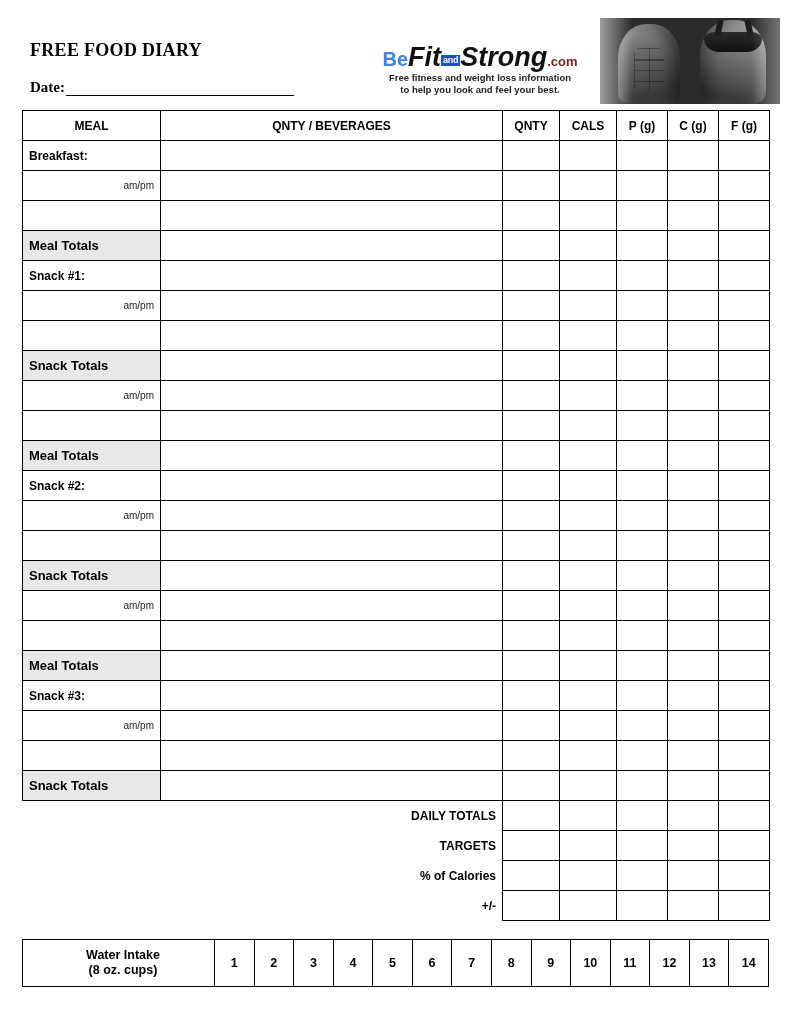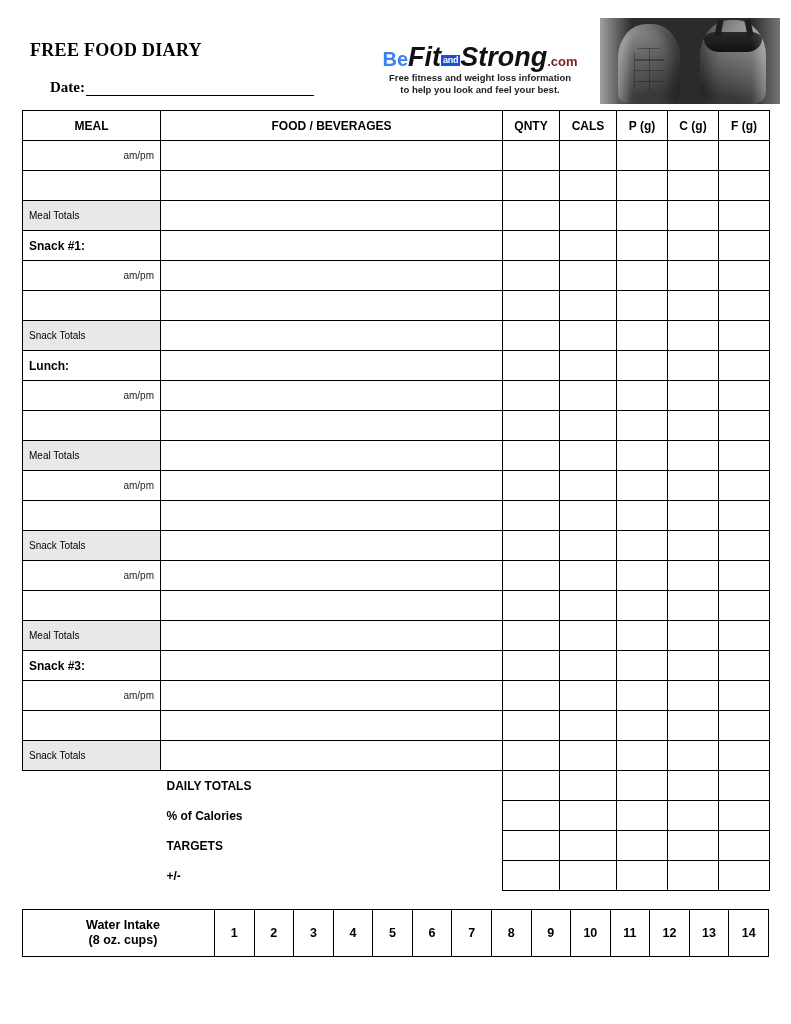--- a/index.html
+++ b/index.html
@@ -43,21 +43,20 @@
   }
   .date-row {
     margin-top: 18px;
     display: flex;
     align-items: flex-end;
     font-family: "Liberation Serif", serif;
   }
   .date-label {
     font-size: 15px;
     font-weight: bold;
-    margin-left: 20px;
   }
   .date-line {
     width: 228px;
     border-bottom: 1.4px solid #000;
     height: 14px;
     margin-left: 1px;
   }
 
   .header-mid {
     flex: 0 0 240px;
@@ -184,27 +183,28 @@
     font-size: 12px;
   }
   .ampm {
     text-align: right;
     font-size: 10px;
     color: #222;
     padding-right: 6px;
   }
   .totals-row td { background: #e8e8e8; }
   .totals-label {
-    font-size: 10px;
+    font-size: 13px;
     background: #e8e8e8 !important;
+    font-weight: bold;
   }
   .blank-cell { }
 
   .summary-label {
-    text-align: left;
+    text-align: right;
     font-weight: bold;
     font-size: 12px;
     border-left: none !important;
     border-top: none !important;
     border-bottom: none !important;
     border-right: 1px solid #000 !important;
     background: #fff;
   }
   .no-border {
     border: none !important;
@@ -279,30 +279,39 @@
         <col class="col-food">
         <col class="col-qnty">
       <col class="col-cals">
         <col class="col-p">
         <col class="col-c">
         <col class="col-f">
     </colgroup>
     <thead>
       <tr>
         <th>MEAL</th>
-        <th>FOOD / BEVERAGES</th>
+        <th>QNTY / BEVERAGES</th>
         <th>QNTY</th>
         <th>CALS</th>
         <th>P (g)</th>
         <th>C (g)</th>
         <th>F (g)</th>
       </tr>
     </thead>
     <tbody id="diary-body">
         <tr>
+          <td class="meal-head">Breakfast:</td>
+          <td class="blank-cell"></td>
+          <td class="blank-cell"></td>
+          <td class="blank-cell"></td>
+          <td class="blank-cell"></td>
+          <td class="blank-cell"></td>
+          <td class="blank-cell"></td>
+        </tr>
+        <tr>
           <td class="ampm">am/pm</td>
           <td class="blank-cell"></td>
           <td class="blank-cell"></td>
           <td class="blank-cell"></td>
           <td class="blank-cell"></td>
           <td class="blank-cell"></td>
           <td class="blank-cell"></td>
         </tr>
         <tr>
           <td class="blank-cell"></td>
@@ -352,29 +361,20 @@
         <tr class="totals-row">
           <td class="totals-label">Snack Totals</td>
           <td></td>
           <td></td>
           <td></td>
           <td></td>
           <td></td>
           <td></td>
         </tr>
         <tr>
-          <td class="meal-head">Lunch:</td>
-          <td class="blank-cell"></td>
-          <td class="blank-cell"></td>
-          <td class="blank-cell"></td>
-          <td class="blank-cell"></td>
-          <td class="blank-cell"></td>
-          <td class="blank-cell"></td>
-        </tr>
-        <tr>
           <td class="ampm">am/pm</td>
           <td class="blank-cell"></td>
           <td class="blank-cell"></td>
           <td class="blank-cell"></td>
           <td class="blank-cell"></td>
           <td class="blank-cell"></td>
           <td class="blank-cell"></td>
         </tr>
         <tr>
           <td class="blank-cell"></td>
@@ -388,20 +388,29 @@
         <tr class="totals-row">
           <td class="totals-label">Meal Totals</td>
           <td></td>
           <td></td>
           <td></td>
           <td></td>
           <td></td>
           <td></td>
         </tr>
         <tr>
+          <td class="meal-head">Snack #2:</td>
+          <td class="blank-cell"></td>
+          <td class="blank-cell"></td>
+          <td class="blank-cell"></td>
+          <td class="blank-cell"></td>
+          <td class="blank-cell"></td>
+          <td class="blank-cell"></td>
+        </tr>
+        <tr>
           <td class="ampm">am/pm</td>
           <td class="blank-cell"></td>
           <td class="blank-cell"></td>
           <td class="blank-cell"></td>
           <td class="blank-cell"></td>
           <td class="blank-cell"></td>
           <td class="blank-cell"></td>
         </tr>
         <tr>
           <td class="blank-cell"></td>
@@ -488,30 +497,30 @@
           <td class="no-border"></td>
           <td class="summary-label">DAILY TOTALS</td>
           <td></td>
           <td></td>
           <td></td>
           <td></td>
           <td></td>
         </tr>
         <tr>
           <td class="no-border"></td>
+          <td class="summary-label">TARGETS</td>
+          <td></td>
+          <td></td>
+          <td></td>
+          <td></td>
+          <td></td>
+        </tr>
+        <tr>
+          <td class="no-border"></td>
           <td class="summary-label">% of Calories</td>
-          <td></td>
-          <td></td>
-          <td></td>
-          <td></td>
-          <td></td>
-        </tr>
-        <tr>
-          <td class="no-border"></td>
-          <td class="summary-label">TARGETS</td>
           <td></td>
           <td></td>
           <td></td>
           <td></td>
           <td></td>
         </tr>
         <tr>
           <td class="no-border"></td>
           <td class="summary-label">+/-</td>
           <td></td>

